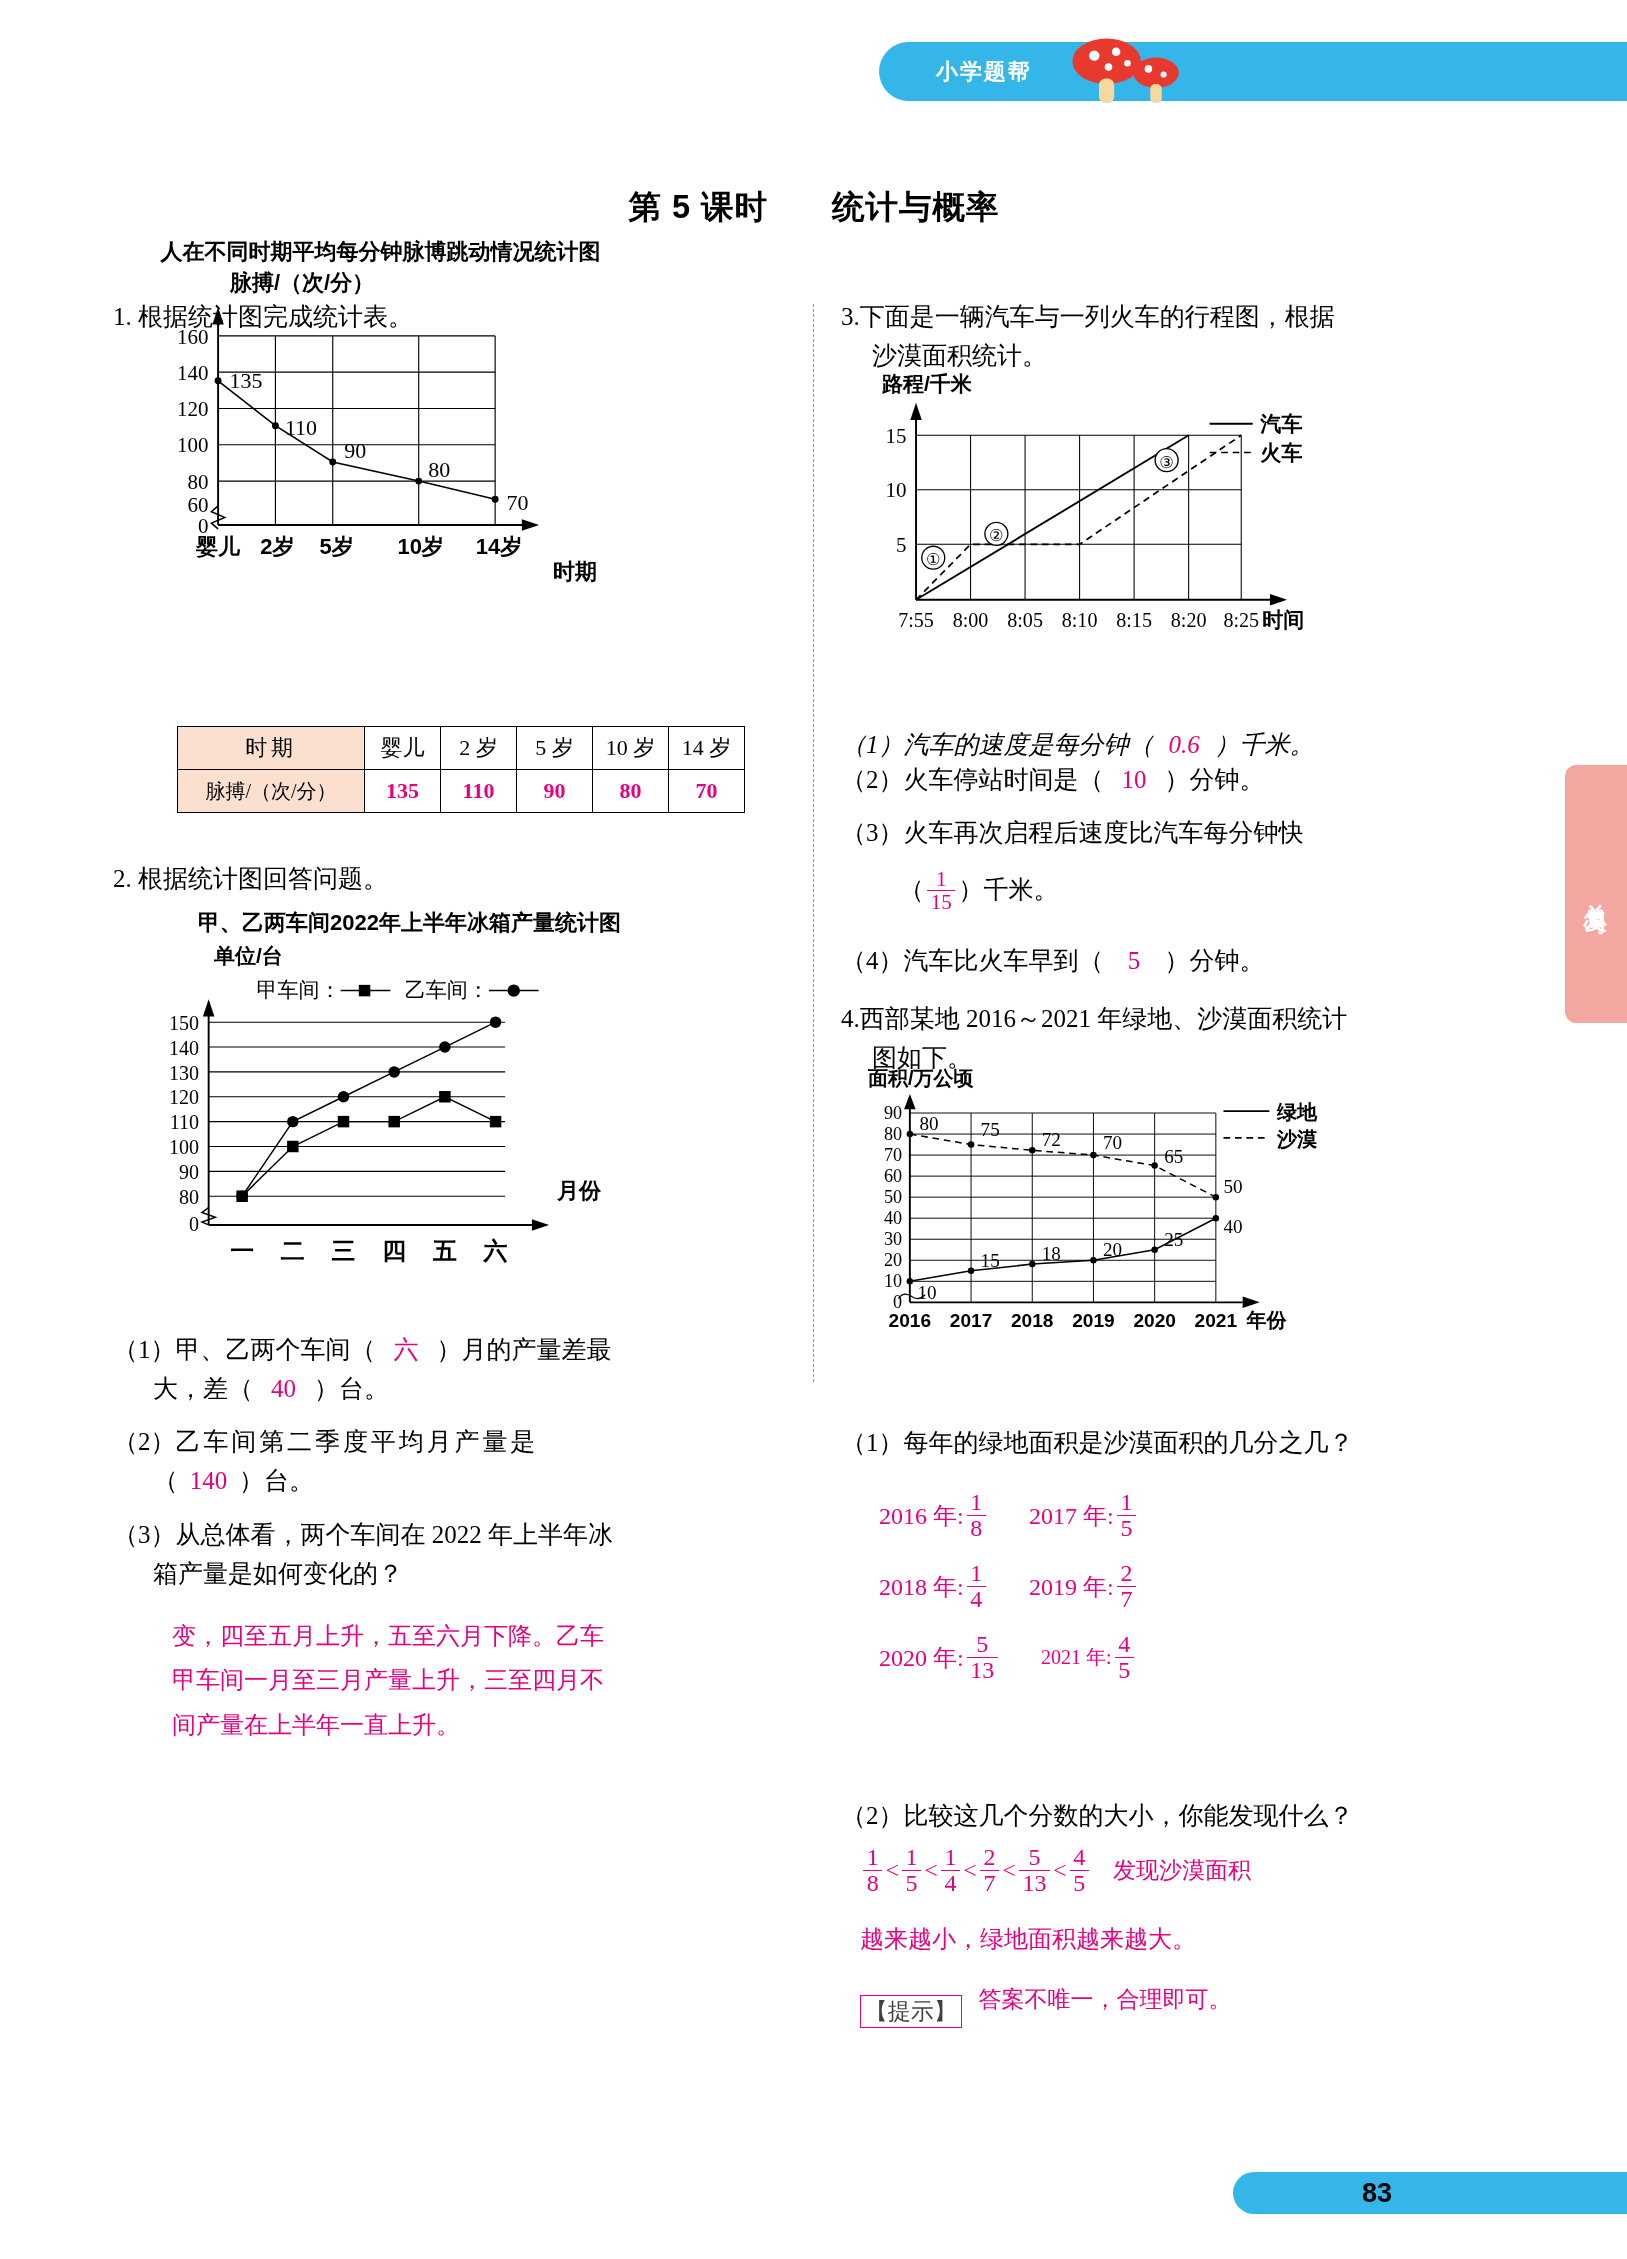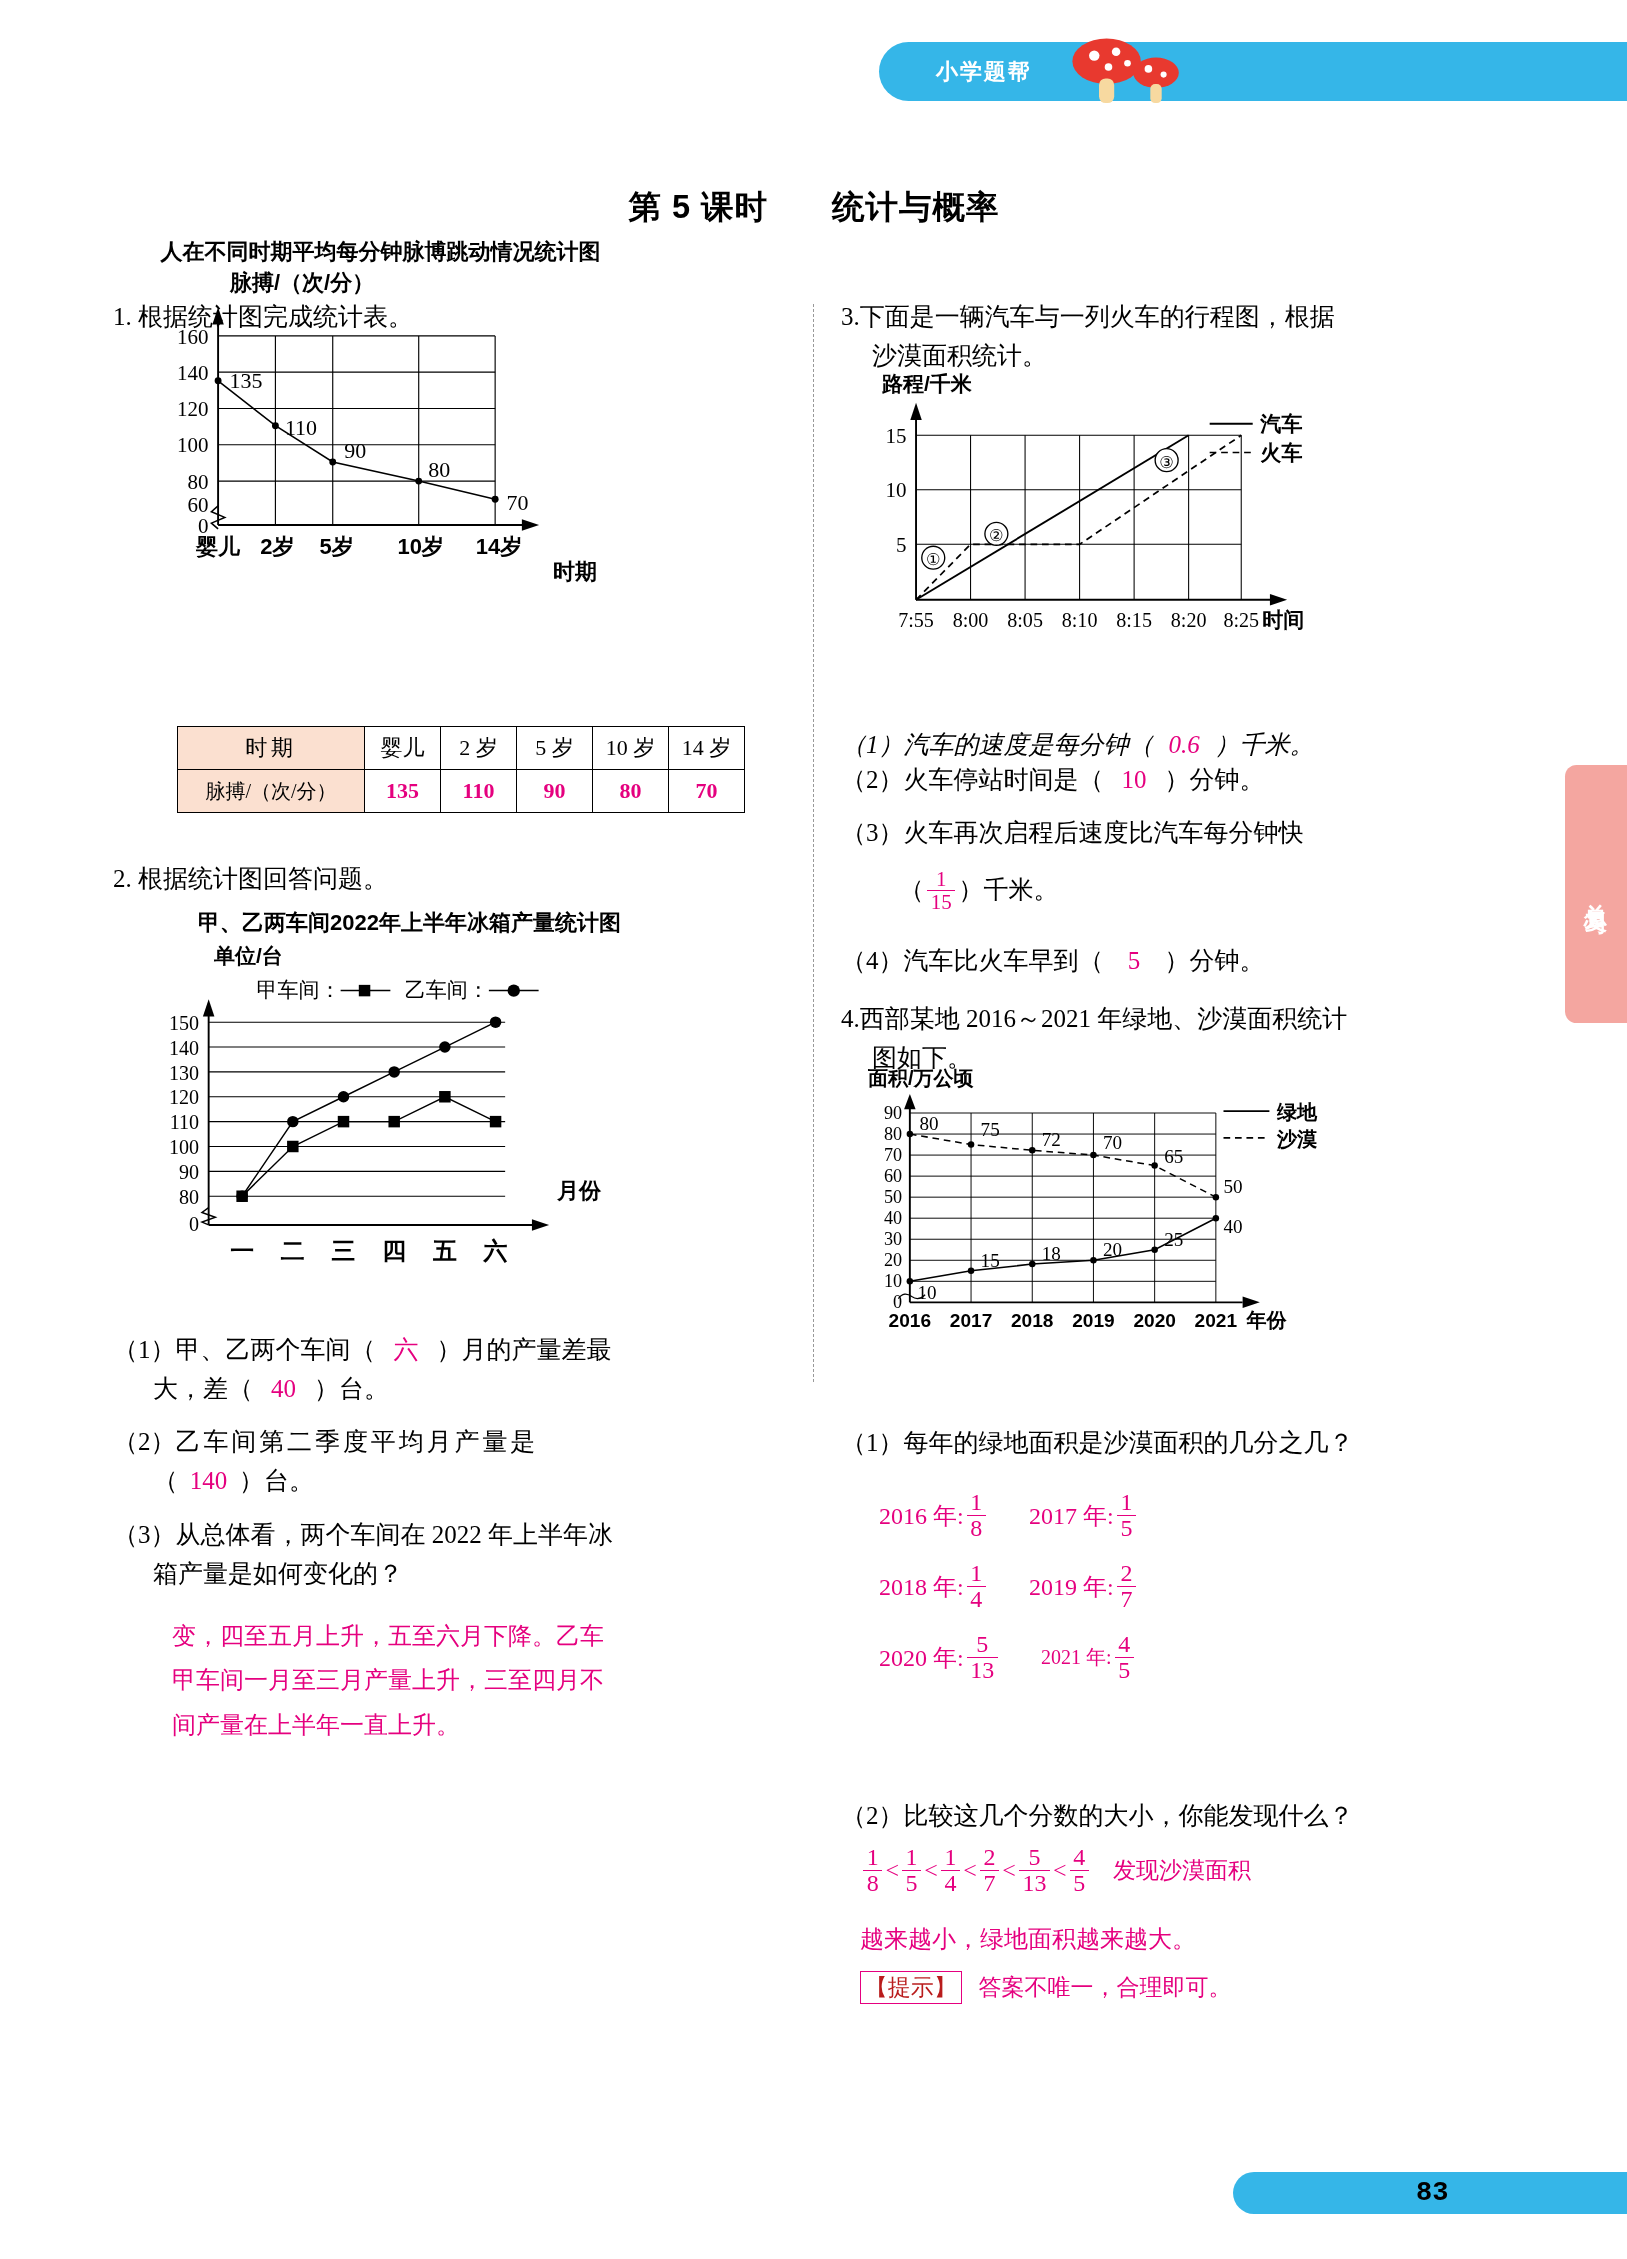--- a/index.html
+++ b/index.html
@@ -49,23 +49,23 @@
     writing-mode:vertical-rl; color:#fff; font-size:23px; font-weight:bold;
     font-family:"Liberation Sans", sans-serif; letter-spacing:5.7px;
   }
 
   
   .footer-bar {
     position:absolute; left:1233px; top:2172px; width:395px; height:42px;
     background:#35b6e8; border-radius:21px 0 0 21px;
   }
   .footer-num {
-    position:absolute; left:1416px; top:2178px;
+    position:absolute; left:1362px; top:2178px;
     font-size:27px; font-weight:bold; color:#000;
-    font-family:Liberation Mono, monospace;
+    font-family:Liberation Sans, sans-serif;
   }
 
   
   .q { position:absolute; font-size:25px; color:#000; line-height:1.55; }
   .q-num { display:inline-block; }
   .ans { color:#e5007f; }
   .ans-hand { color:#e5007f; font-family:"Liberation Serif", serif; }
   .blank { display:inline-block; min-width:61px; text-align:center; color:#e5007f; }
 
   
@@ -91,21 +91,21 @@
   
   #chart4 { position:absolute; left:841px; top:1090px; width:612px; height:335px; }
 
   
   .frac { display:inline-block; vertical-align:middle; text-align:center;
           font-size:21px; line-height:1.05; margin:0 2.9px; }
   .frac .n { display:block; border-bottom:1.5px solid currentColor; padding:0 3.8px; }
   .frac .d { display:block; padding:0 3.8px; }
 
   .hint-box { display:inline-block; border:1.4px solid #e5007f; padding:0 3.8px;
-              color:#b91c1c; font-size:21px; }
+              color:#404040; font-size:21px;margin-top:24px; }
 </style>
 </head>
 <body>
 
 <div class="header-banner">
   <svg class="mushrooms" viewBox="0 0 180 80">
     <ellipse cx="58" cy="34" rx="36" ry="24" fill="#e8392f"></ellipse>
     <circle cx="45" cy="28" r="5.5" fill="#fff"></circle>
       <circle cx="68" cy="24" r="4.5" fill="#fff"></circle>
     <circle cx="60" cy="40" r="4" fill="#fff"></circle>

